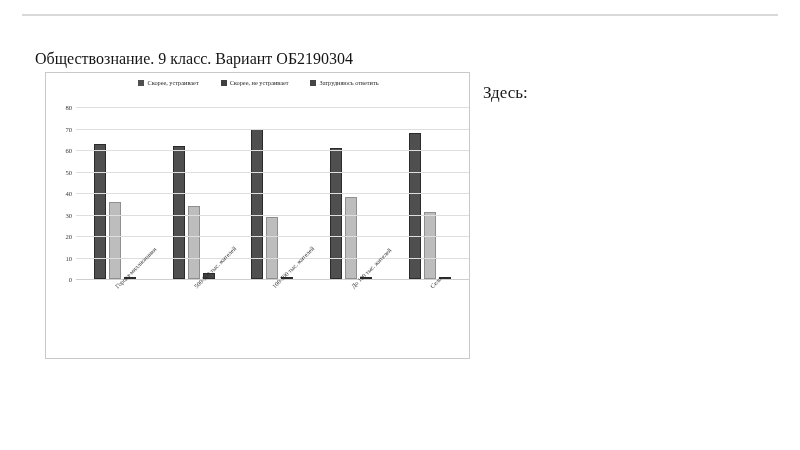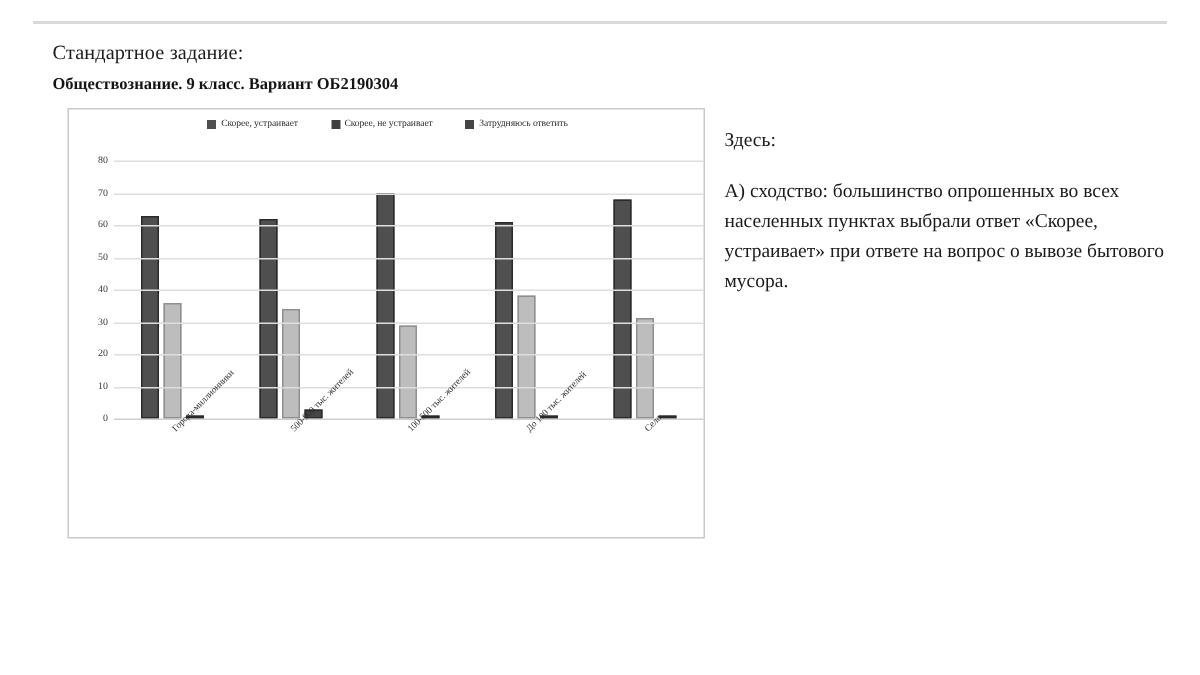--- a/index.html
+++ b/index.html
@@ -38,22 +38,22 @@
     font-size: 13.5px;
     font-family: "Liberation Serif", serif;
     color: #1c1c1c;
     letter-spacing: 0.1px;
     white-space: nowrap;
   }
   .heading-sub {
     position: absolute;
     left: 35px;
     top: 50px;
-    font-size: 11px;
-    font-weight: bold;
+    font-size: 16px;
+    font-weight: normal;
     font-family: "Liberation Serif", serif;
     color: #141414;
     white-space: nowrap;
   }
   
   .chart-box {
     position: absolute;
     left: 45px;
     top: 72px;
     width: 425px;
@@ -180,36 +180,35 @@
     letter-spacing: -0.05px;
   }
   
   .text-panel {
     position: absolute;
     left: 483px;
     top: 83px;
     width: 300px;
   }
   .para {
-    font-size: 13px;
+    font-size: 17px;
     line-height: 20px;
     font-family: "Liberation Serif", serif;
     color: #1a1a1a;
     margin: 0 0 14px 0;
   }
   .para.tight { margin-bottom: 0; }
 </style>
 </head>
 <body>
 
 <div class="page">
 
   <div class="top-rule"></div>
 
-  <div class="heading-main">Стандартное задание:</div>
   <div class="heading-sub">Обществознание. 9 класс. Вариант ОБ2190304</div>
 
   <div class="chart-box">
     <div class="legend" id="chart-legend">
         <div class="legend-item">
           <span class="legend-swatch sw-1" style="background: rgb(79, 79, 79);"></span>
           <span class="legend-label">Скорее, устраивает</span>
         </div>
         <div class="legend-item">
           <span class="legend-swatch sw-2" style="background: rgb(63, 63, 63);"></span>
@@ -290,16 +289,15 @@
           <span class="xlabel">До 100 тыс. жителей</span>
         </div>
         <div class="xlabel-cell">
           <span class="xlabel">Село</span>
         </div>
       </div>
   </div>
 
   <div class="text-panel">
     <p class="para">Здесь:</p>
-    <p class="para">А) сходство: большинство опрошенных во всех населенных пунктах выбрали ответ «Скорее, устраивает» при ответе на вопрос о вывозе бытового мусора.</p>
   </div>
 
 </div>
 
 </body></html>

